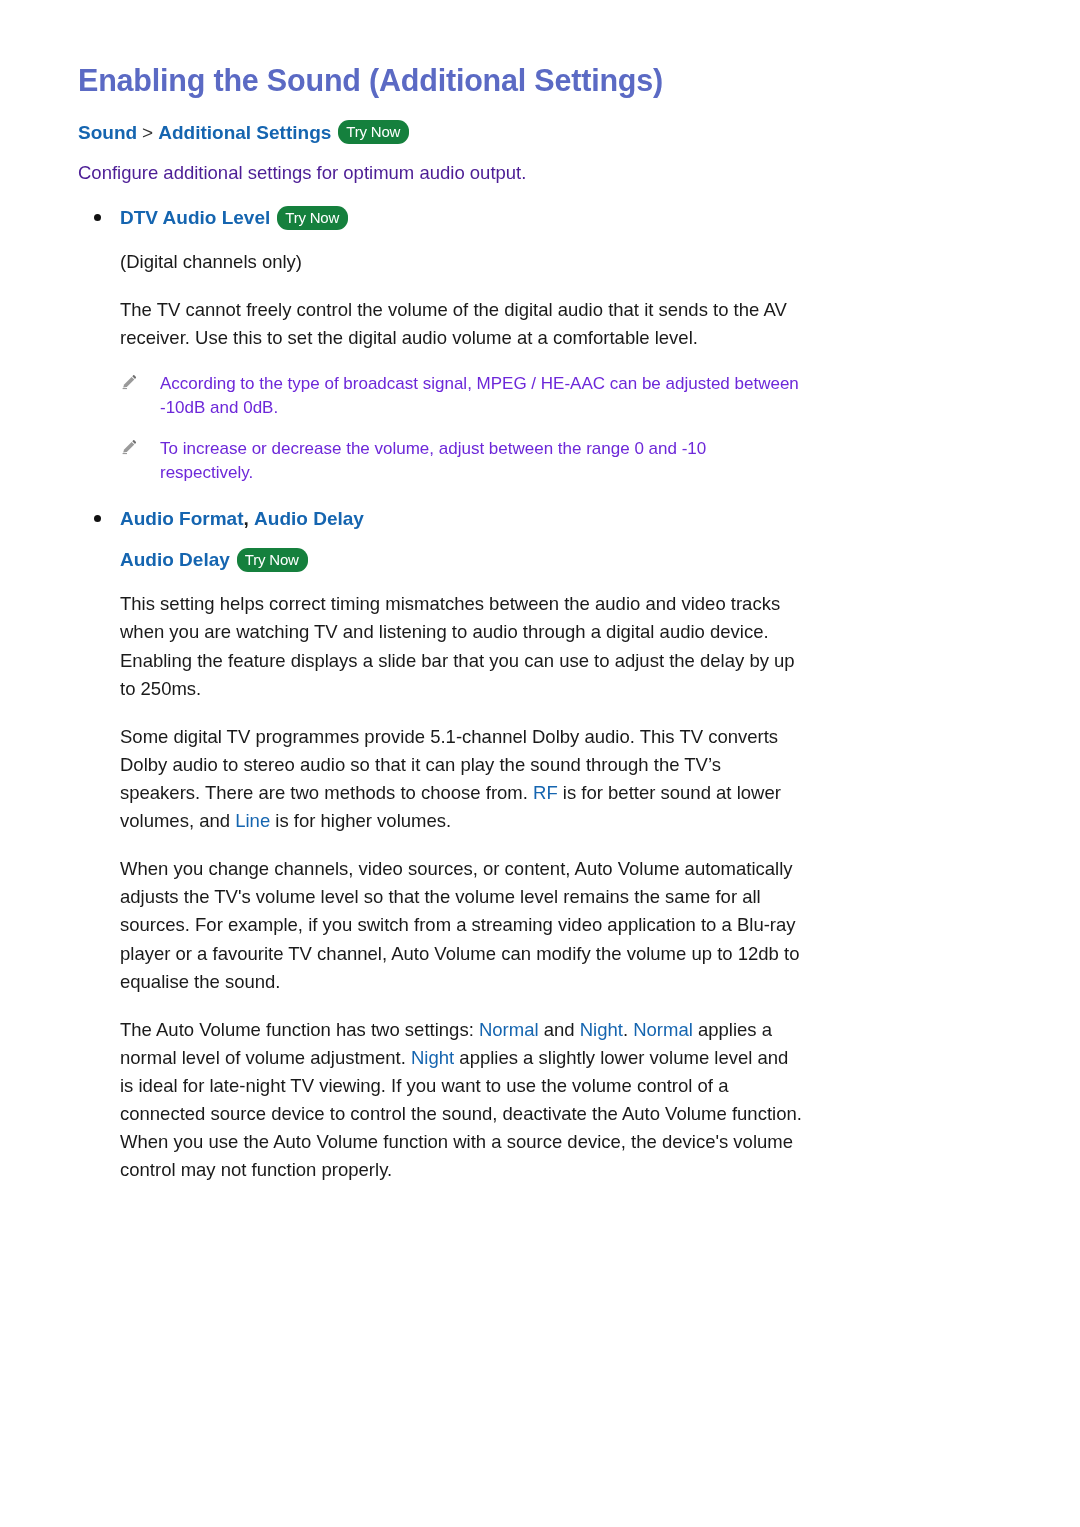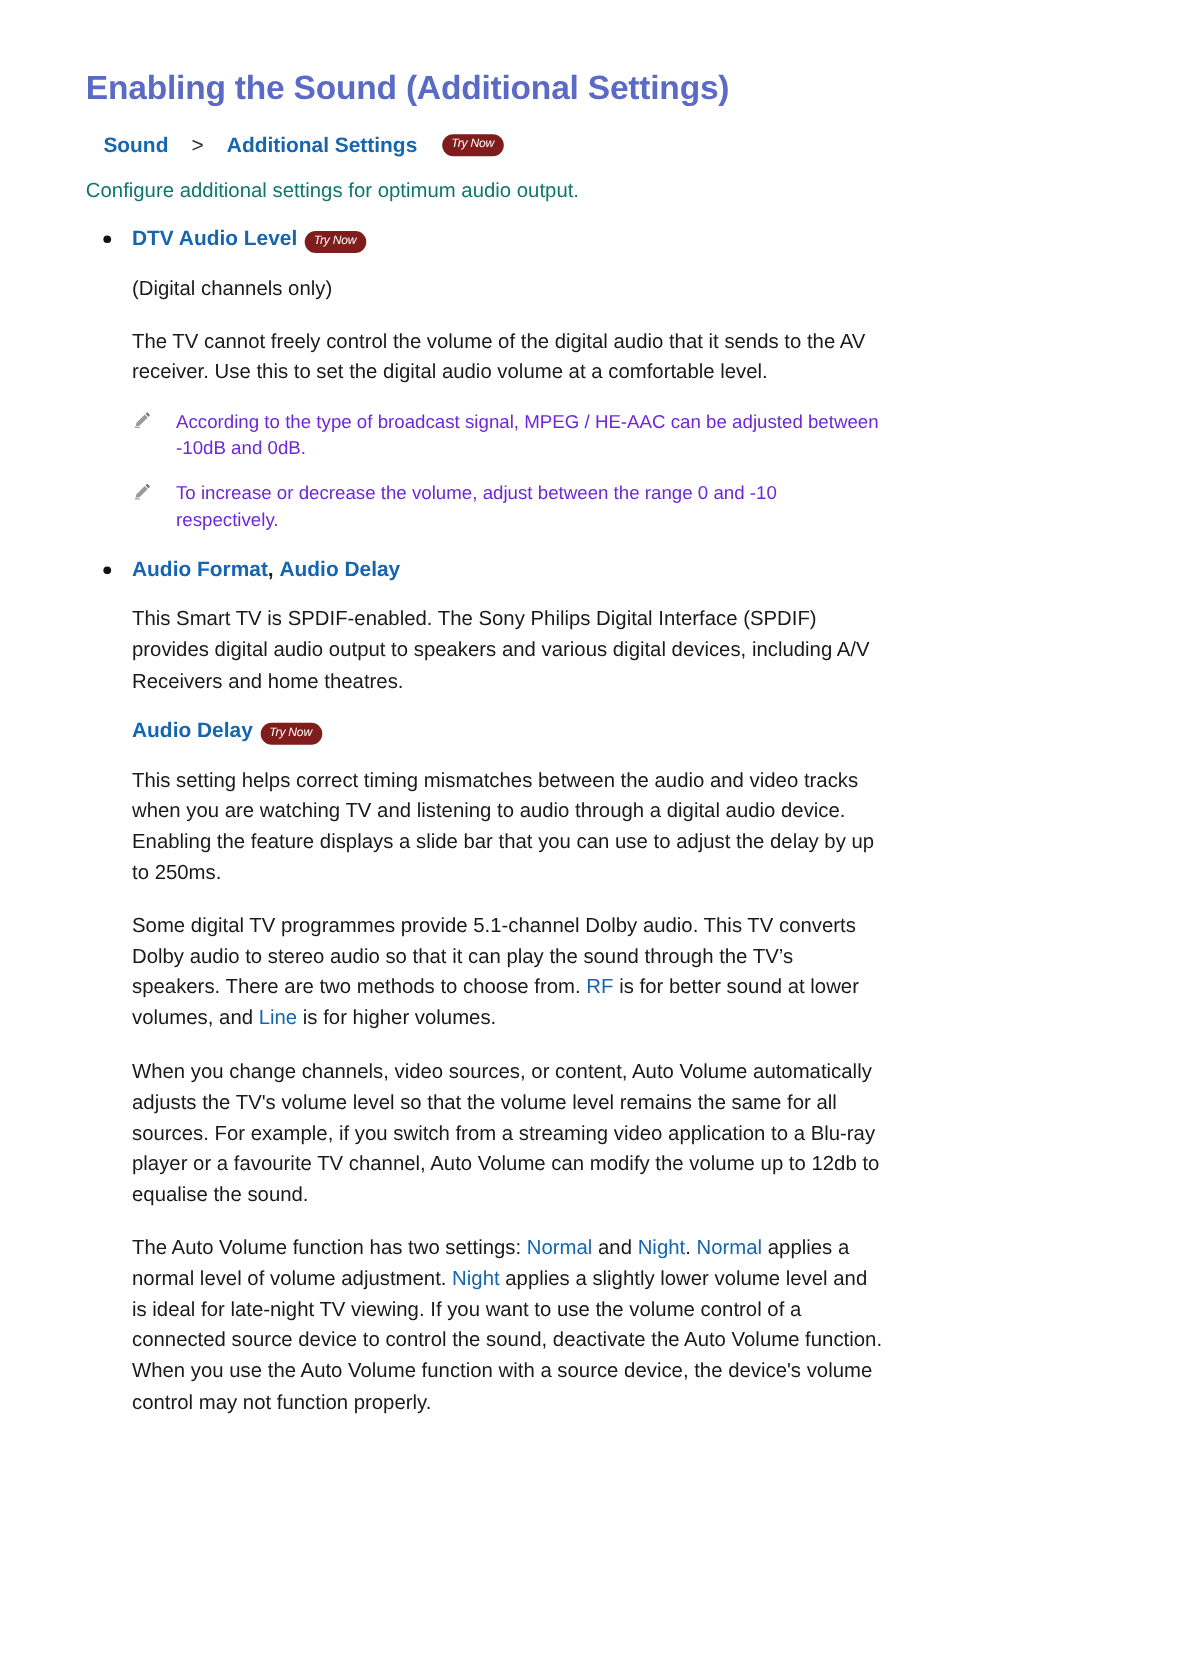--- a/index.html
+++ b/index.html
@@ -31,55 +31,54 @@
     line-height: 1.2;
     margin: 0 0 22px 0;
   }
 
   
   .breadcrumb {
     font-size: 19px;
     font-weight: bold;
     color: #1565b0;
     line-height: 1.3;
-    margin: 0 0 15px 16px;
+    margin: 0 0 15px 0;
     display: flex;
     align-items: center;
     flex-wrap: wrap;
-    gap: 16px;
+    gap: 0;
   }
   .breadcrumb .crumb { white-space: pre; }
   .breadcrumb .sep {
     font-weight: normal;
     color: #333;
     padding: 0 5px;
   }
 
   
   .trynow {
     display: inline-block;
-    background: #7f1d1d;
+    background: #15803d;
     color: #ffffff;
-    font-size: 11px;
+    font-size: 15px;
     font-weight: normal;
     line-height: 1;
     padding: 4px 9px 5px 8px;
     border-radius: 11px;
     margin-left: 7px;
     position: relative;
     top: -1px;
     letter-spacing: -0.2px;
     white-space: nowrap;
-    font-style: italic;
   }
 
   
   p.lead {
     font-size: 18.5px;
-    color: #0f766e;
+    color: #4c1d95;
     line-height: 1.45;
     margin: 0 0 19px 0;
   }
   p.body {
     font-size: 18.5px;
     color: #1a1a1a;
     line-height: 1.52;
     margin: 0 0 20px 0;
     padding-left: 42px;
     max-width: 884px;
@@ -192,21 +191,20 @@
         </svg>
       </span>
       <span>To increase or decrease the volume, adjust between the range 0 and -10 respectively.</span>
     </div>
   </div>
 
   <div class="bullet-head">
     <span class="dot"></span><span>Audio Format</span><span class="label-dark">,</span><span>&nbsp;</span><span>Audio Delay</span>
   </div>
 
-  <p class="body">This Smart TV is SPDIF-enabled. The Sony Philips Digital Interface (SPDIF) provides digital audio output to speakers and various digital devices, including A/V Receivers and home theatres.</p>
 
 
 
   <div class="sub-head">
     <span>Audio Delay</span><span class="trynow">Try Now</span>
   </div>
 
   <p class="body">This setting helps correct timing mismatches between the audio and video tracks when you are watching TV and listening to audio through a digital audio device. Enabling the feature displays a slide bar that you can use to adjust the delay by up to 250ms.</p>
 
 

